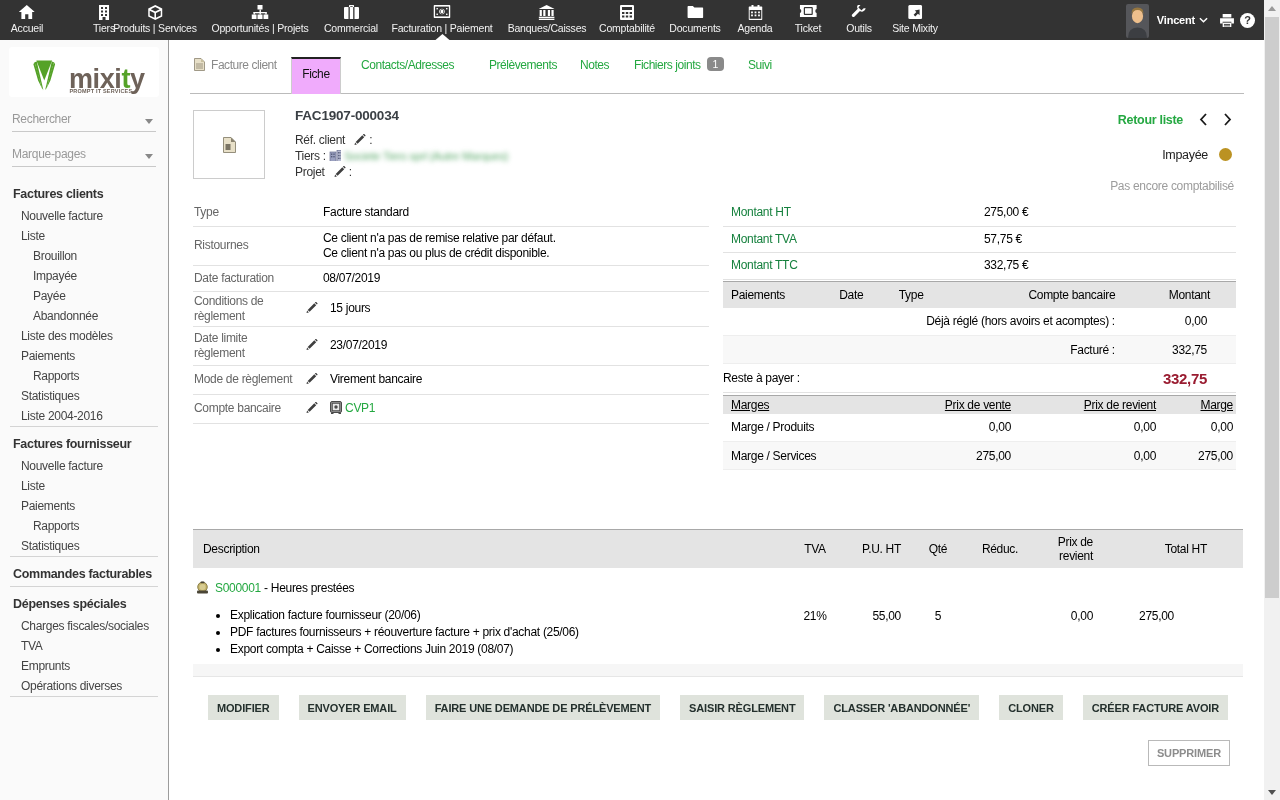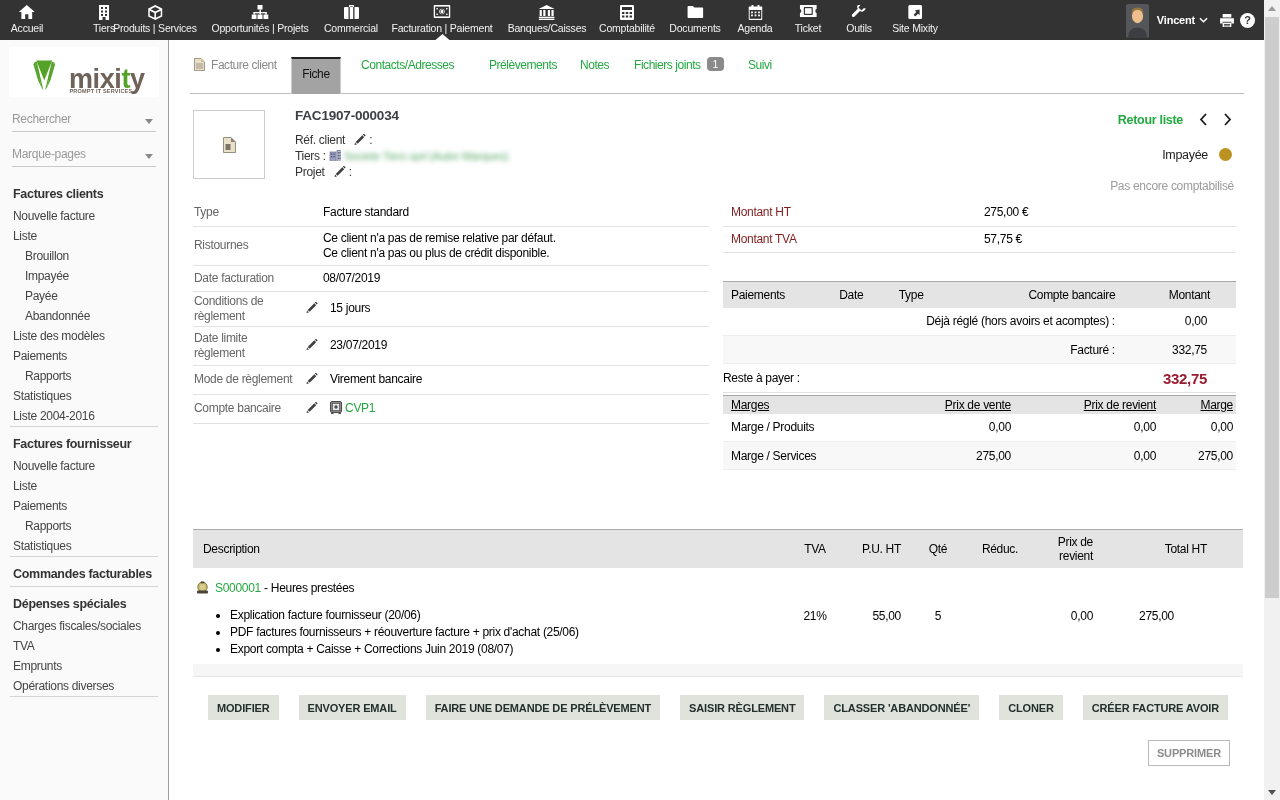--- a/index.html
+++ b/index.html
@@ -20,34 +20,34 @@
 #sbar .up { position:absolute; top:6px; left:4px; width:0; height:0; border-left:4px solid transparent; border-right:4px solid transparent; border-bottom:5px solid #9a9a9a; }
 #sbar .down { position:absolute; bottom:5px; left:4px; width:0; height:0; border-left:4px solid transparent; border-right:4px solid transparent; border-top:5px solid #505050; }
 
 
 #sidebar { position:absolute; top:40px; left:0; width:169px; height:760px; background:#fafafa; border-right:1px solid #9c9c9c; }
 #logo { margin:7px auto 0; width:150px; height:50px; background:#fff; border-radius:3px; display:flex; align-items:center; justify-content:center; }
 .sselect { position:relative; margin:0 12px; border-bottom:1px solid #c9c9c9; color:#999; font-size:12px; height:22px; line-height:18px; padding-left:0px; }
 .sselect .car { position:absolute; right:3px; top:9px; width:0; height:0; border-left:4px solid transparent; border-right:4px solid transparent; border-top:5px solid #888; }
 #menu { margin-top:16px; font-size:12px; color:#444; }
 #menu .hdr { font-weight:bold; color:#333; font-size:12.5px; padding:4px 0 5px 13px; line-height:14px; }
-#menu .it { padding:3px 0 3px 13px; line-height:14px; }
+#menu .it { padding:3px 0 3px 13px; line-height:14px;margin-left:8px; }
 #menu .it.sub { padding-left:25px; }
 #menu .sep { border-top:1px solid #d4d4d4; margin:0 10px 6px 10px; }
 
 
 #main { position:absolute; left:170px; top:40px; width:1094px; height:760px; background:#fff; }
 
 
 
 #tabs { position:absolute; left:0; top:0; width:1094px; height:53px; }
 #tabs .hrline { position:absolute; left:20px; right:20px; top:53px; border-top:1px solid #bbb; }
 .tab { position:absolute; top:18px; font-size:12px; letter-spacing:-0.45px; white-space:nowrap; }
 .tab.inactive { color:#8a8a8a; }
-#activetab { position:absolute; left:121px; top:17px; width:50px; height:37px; background:#a3a3a3; border:1px solid #ccc; border-top:2px solid #222; border-bottom:none; text-align:center; line-height:30px; font-size:12px; letter-spacing:-0.4px; color:#111; z-index:2; }
+#activetab { position:absolute; left:121px; top:17px; width:50px; height:37px; background:#f0abfc; border:1px solid #ccc; border-top:2px solid #222; border-bottom:none; text-align:center; line-height:30px; font-size:12px; letter-spacing:-0.4px; color:#111; z-index:2; }
 .badge { display:inline-block; background:#8a8a8a; color:#fff; border-radius:4px; font-size:10.5px; padding:1px 6px; margin-left:6px; position:relative; top:-1px; }
 
 
 #banner { position:absolute; left:0; top:53px; width:1094px; height:107px; }
 #thumb { position:absolute; left:23px; top:17px; width:72px; height:69px; border:1px solid #ccc; background:#fff; text-align:center; line-height:66px; }
 #btitle { position:absolute; left:125px; top:15px; font-size:13.5px; letter-spacing:-0.2px; font-weight:bold; color:#3b4045; }
 .bline { position:absolute; left:125px; font-size:12px; color:#333; height:16px; }
 #retour { position:absolute; right:81px; top:20px; font-weight:bold; font-size:12.5px; }
 .navchev { position:absolute; top:19px; }
 #stImp { position:absolute; right:56px; top:55px; font-size:12.5px; color:#222; }
@@ -57,21 +57,21 @@
 
 table { border-collapse:collapse; }
 #cols { position:absolute; left:0; top:160px; width:1094px; }
 #ltable { position:absolute; left:23px; top:0; width:516px; font-size:12px; }
 #ltable td { border-bottom:1px solid #e2e2e2; vertical-align:middle; padding:0; line-height:15px; }
 #ltable td.lab { color:#666; width:113px; padding-left:1px; }
 #ltable td.pad { padding-left:17px; }
 #ltable td.pen { width:24px; }
 #rtable { position:absolute; left:553px; top:0; width:513px; font-size:12px; }
 #rtable td { border-bottom:1px solid #e2e2e2; padding:5px 0 6px 8px; }
-#rtable td.lab { color:#7f1d1d; width:253px; }
+#rtable td.lab { color:#15803d; width:253px; }
 .ghead { background:#e4e4e4; border-top:1px solid #a8a8a8; }
 .paytab { position:absolute; left:553px; width:513px; font-size:12px; }
 .paytab td, .paytab th { padding:0; vertical-align:middle; }
 .paytab th { font-weight:normal; }
 
 
 #bottom { position:absolute; left:0; top:489px; width:1094px; }
 #desc { position:absolute; left:23px; top:0; width:1050px; font-size:12px; }
 #desc th { font-weight:normal; padding:4px 0; }
 .btnrow { position:absolute; width:1050px; left:23px; text-align:center; white-space:nowrap; }
@@ -423,20 +423,24 @@
 
     <table id="rtable">
       <tbody>
           <tr style="height:26px;">
             <td class="lab">Montant HT</td>
             <td>275,00 €</td>
           </tr>
       <tr style="height:26px;">
             <td class="lab">Montant TVA</td>
             <td>57,75 €</td>
+          </tr>
+      <tr style="height:27px;">
+            <td class="lab">Montant TTC</td>
+            <td>332,75 €</td>
           </tr>
     </tbody>
       </table>
 
     <table class="paytab" style="top:81px;">
       <tbody>
           <tr class="ghead" style="height:26px;">
         <th style="width:117px;text-align:left;padding-left:8px;">Paiements</th>
         <th style="width:60px;text-align:left;">Date</th>
         <th style="width:83px;text-align:left;">Type</th>

